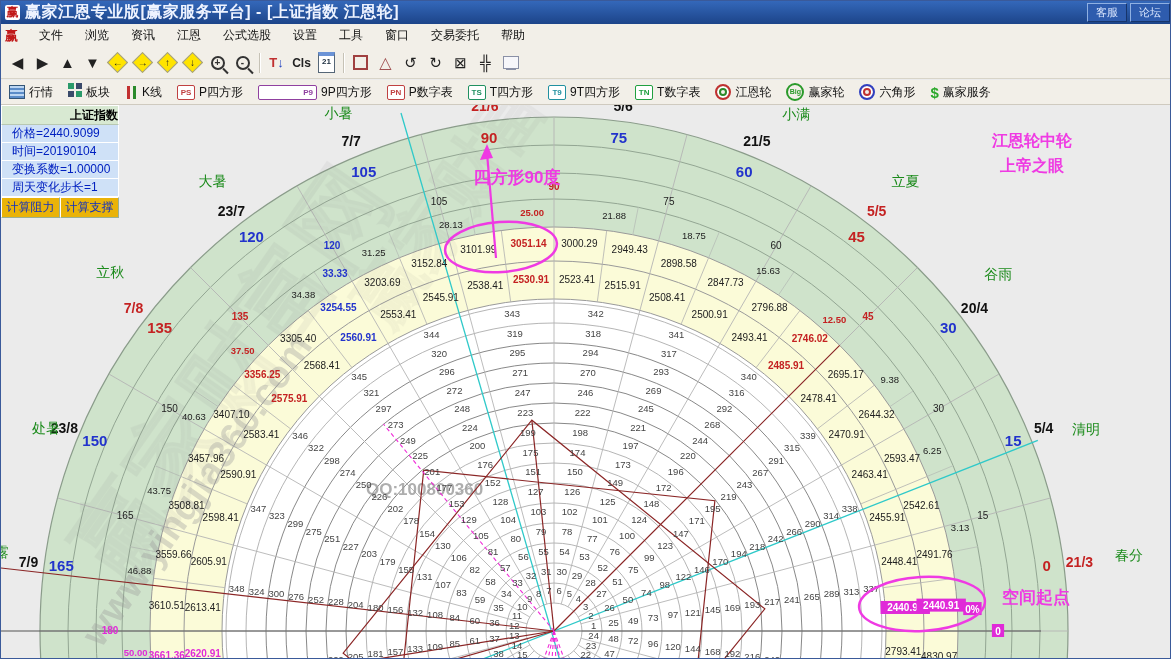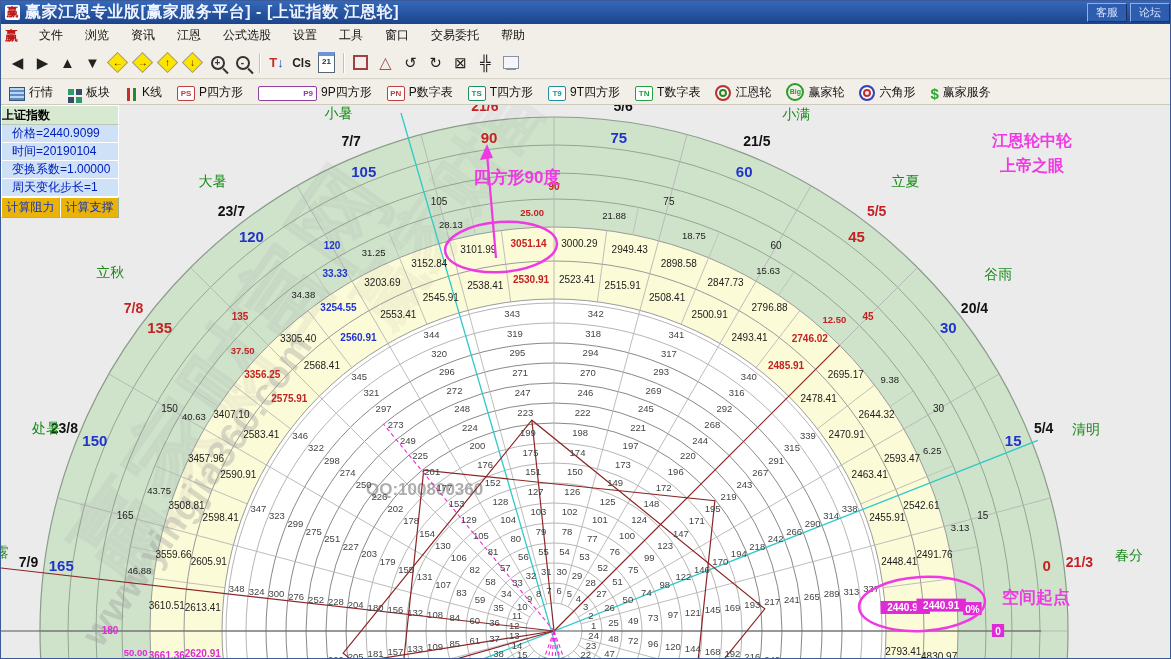--- a/index.html
+++ b/index.html
@@ -34,40 +34,40 @@
   .tdown b{color:#c03030;font-size:13px}
   .tdown u{color:#2040c0;text-decoration:none;font-size:13px}
   .clsw{font:600 12px "Liberation Sans",sans-serif;color:#222}
   .cal{width:15px;height:16px;background:#fff;border:1px solid #567;border-top:4px solid #6b93d6;
     font:bold 8px/12px "Liberation Sans",sans-serif;color:#234;text-align:center}
   .sqr{width:11px;height:11px;border:2px solid #a04040}
   .trg{color:#a05050;font-size:16px}
   .scr{width:14px;height:11px;border:1px solid #8a90a6;background:#f6f6fa;box-shadow:0 4px 0 -3px #8a90a6}
   .toolbar2{position:absolute;left:0;top:79px;width:100%;height:25px;background:#f2efe8;
     border-bottom:1px solid #cfcabf;display:flex;align-items:center;padding-left:8px;box-sizing:border-box;gap:15px}
-  .t2item{display:flex;align-items:flex-end;gap:4px;cursor:pointer}
+  .t2item{display:flex;align-items:center;gap:4px;cursor:pointer}
   .t2item .lbl{font-size:12px;color:#111;white-space:nowrap}
   .i-table{width:14px;height:12px;border:1px solid #357;
     background:repeating-linear-gradient(#bcd6f2 0 2px,#5b8cc8 2px 4px)}
   .i-blocks{width:6px;height:6px;background:#2a9a6a;box-shadow:8px 0 0 #3a4a6a,0 8px 0 #3a4a6a,8px 8px 0 #2a9a6a;margin:-6px 8px 6px 0}
   .i-kline{width:13px;height:13px;background:
     linear-gradient(90deg,transparent 2px,#c23030 2px,#c23030 5px,transparent 5px,transparent 8px,#2a8a2a 8px,#2a8a2a 11px,transparent 11px)}
   .i-box{min-width:14px;height:13px;border:1px solid currentColor;font:bold 8px/13px "Liberation Sans",sans-serif;
     padding:0 1px;text-align:center;border-radius:2px;background:#fff}
   .i-target{width:12px;height:12px;border-radius:50%;border:2px solid #c03030;box-shadow:inset 0 0 0 2px #fff,inset 0 0 0 4px #2a8a2a}
   .i-target.blue{border-color:#3040c0;box-shadow:inset 0 0 0 2px #fff,inset 0 0 0 4px #c03030}
   .i-big{width:14px;height:14px;border-radius:50%;border:2px solid #2a9a2a;color:#2a9a2a;
     font:bold 7px/14px "Liberation Sans",sans-serif;text-align:center}
   .i-dollar{color:#2aa82a;font:bold 15px/15px "Liberation Sans",sans-serif}
   
   .client{position:absolute;left:0;top:104px;width:1171px;height:555px;background:#ebebeb;overflow:hidden}
   svg{position:absolute;left:0;top:0}
   
   .panel{position:absolute;left:0;top:0;width:118px;font-size:12px;z-index:5}
-  .panel .hd{height:18px;line-height:18px;text-align:left;background:#d8e9d2;color:#000;
+  .panel .hd{height:18px;line-height:18px;text-align:right;background:#d8e9d2;color:#000;
     font-weight:bold;border:1px solid #fff;border-bottom:1px solid #b8c8b2}
   .panel .row{height:17px;line-height:17px;background:#cfe1f7;color:#0020c0;padding-left:10px;
     border:1px solid #fff;border-top:none;white-space:nowrap;overflow:hidden}
   .panel .btns{display:flex}
   .panel .pbtn{flex:1;height:19px;line-height:19px;text-align:center;background:#eab308;color:#1030c0;
     border:1px solid;border-color:#fff #9ab094 #9ab094 #fff;cursor:pointer}
 </style>
 </head>
 <body>
 

